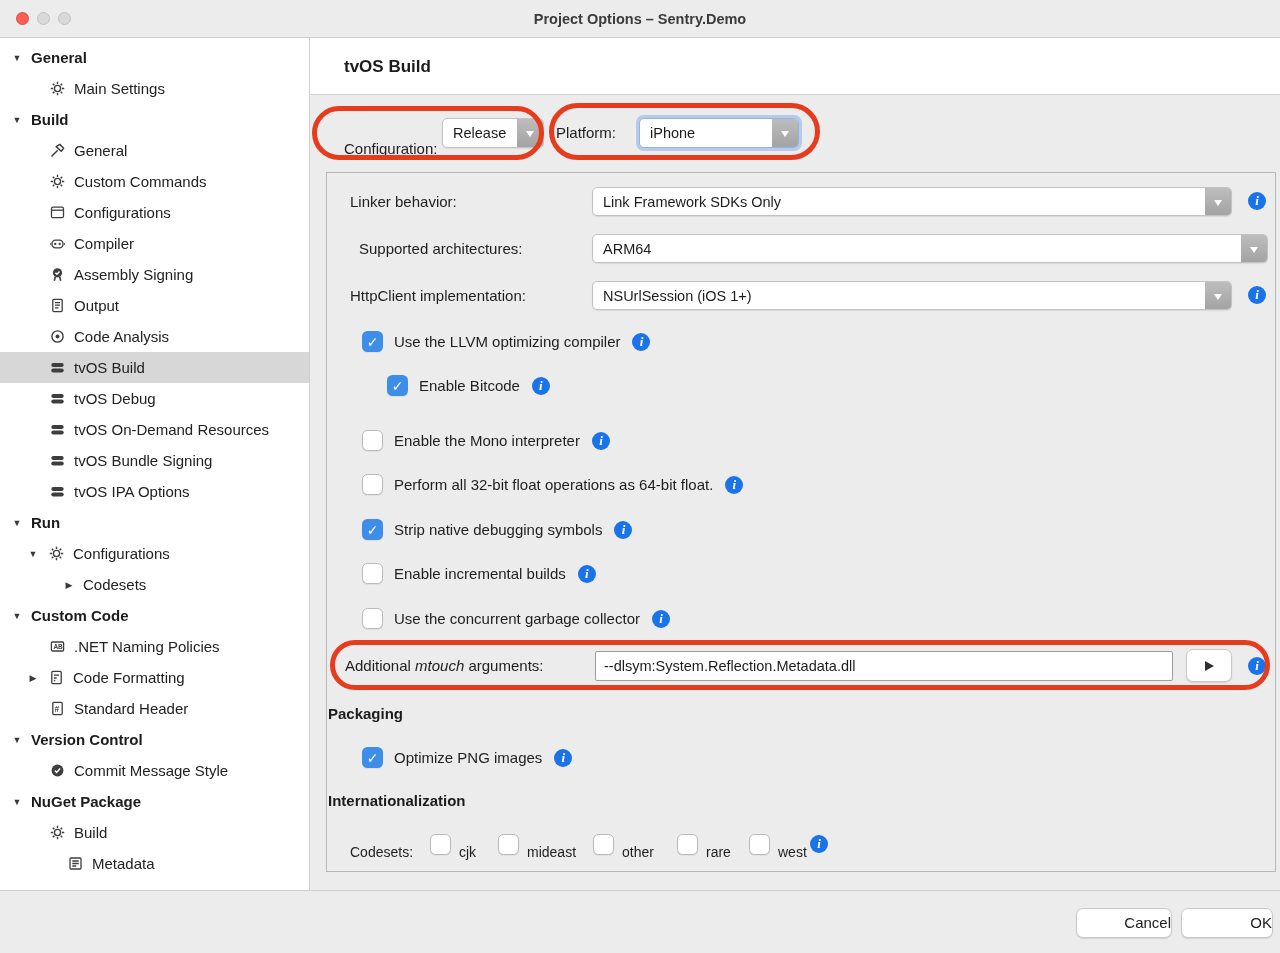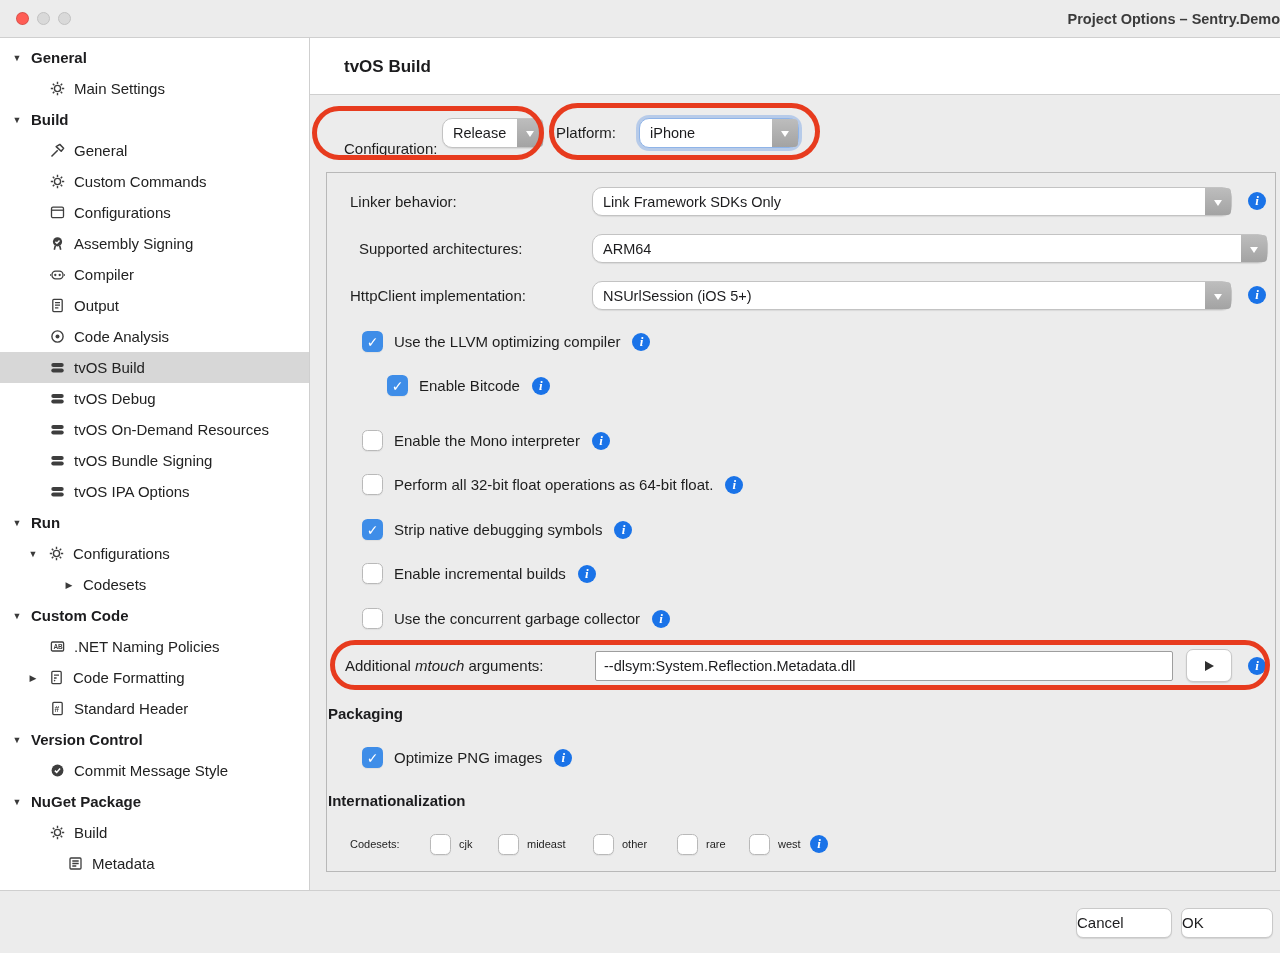--- a/index.html
+++ b/index.html
@@ -7,21 +7,21 @@
   body { font-family:"Liberation Sans","DejaVu Sans",sans-serif; background:#ececec; }
   .window { position:relative; width:1280px; height:953px; background:#ececec; }
 
   
   .titlebar { position:relative; height:38px; background:#ececec; border-bottom:1px solid #cfcfcf; }
   .traffic { position:absolute; top:12px; left:16px; display:flex; gap:8px; }
   .tl { width:13px; height:13px; border-radius:50%; }
   .tl.red { background:#ff5d55; border:0.5px solid rgba(0,0,0,.15); }
   .tl.gray { background:#d9d9d9; border:0.5px solid #c2c2c2; }
   .wtitle { position:absolute; left:0; right:0; top:0; height:38px; line-height:38px;
-            text-align:right; font-weight:bold; font-size:14.5px; color:#3b3b3b; }
+            text-align:center; font-weight:bold; font-size:14.5px; color:#3b3b3b; }
 
   
   .mainrow { position:absolute; top:38px; left:0; right:0; bottom:63px; display:flex; }
   .sidebar { width:310px; background:#ffffff; border-right:1px solid #cfcfcf;
              padding-top:4px; overflow:hidden; flex:none; }
   .content { position:relative; flex:1; background:#ececec; }
 
   
   .srow { display:flex; align-items:center; height:31px; font-size:15px; color:#222; cursor:default; }
   .srow.sel { background:#d7d7d7; }
@@ -33,21 +33,21 @@
 
   
   .chead { height:57px; background:#ffffff; border-bottom:1px solid #cfcfcf; position:relative; }
   .chead h1 { position:absolute; left:34px; top:0; line-height:57px; font-size:17px; color:#1c1c1e; }
 
   
   .cbody { position:absolute; top:57px; left:0; right:0; bottom:0; }
   .flabel { position:absolute; height:30px; line-height:30px; font-size:15px; color:#1e1e1e; white-space:nowrap; }
 
   
-  .combo { position:absolute; height:30px; background:#fff; border:1px solid #c3c3c3; border-radius:10px;
+  .combo { position:absolute; height:30px; background:#fff; border:1px solid #c3c3c3; border-radius:5px;
            display:flex; align-items:stretch; box-shadow:0 1px 1px rgba(0,0,0,.08); }
   .combo .val { flex:1; padding:0 8px 0 10px; font-size:14.5px; color:#1c1c1e; line-height:28px;
                 white-space:nowrap; overflow:hidden; }
   .combo .cap { width:26px; background:linear-gradient(#bdbdbd,#a3a3a3); border-radius:0 4px 4px 0;
                 display:flex; align-items:center; justify-content:center; flex:none; }
   .combo .cap::after { content:""; width:0; height:0; border:4.5px solid transparent; border-top:6px solid #fff; margin-top:6px; }
   .combo.focus { border-color:#8fb4e8; box-shadow:0 0 0 3px rgba(120,165,230,.45); }
 
   
   .groupbox { position:absolute; left:16px; top:77px; width:950px; height:700px;
@@ -74,26 +74,26 @@
               font-size:14.5px; color:#1c1c1e; padding:0 8px; font-family:"Liberation Sans","DejaVu Sans",sans-serif; }
   .playbtn { position:absolute; width:46px; height:33px; background:#fff; border:1px solid #c8c8c8; border-radius:7px;
              box-shadow:0 1px 1.5px rgba(0,0,0,.12); display:flex; align-items:center; justify-content:center; }
   .playbtn::after { content:""; width:0; height:0; border:5.5px solid transparent; border-left:9px solid #2f2f2f; margin-left:6px; }
 
   
   .oval { position:absolute; border:5px solid #e73b1e; pointer-events:none; z-index:6; }
 
   
   .cs-box { position:absolute; }
-  .cs-label { position:absolute; height:21px; line-height:21px; font-size:11px; color:#1e1e1e; }
+  .cs-label { position:absolute; height:21px; line-height:21px; font-size:14px; color:#1e1e1e;margin-top:8px; }
 
   
   .footer { position:absolute; left:0; right:0; bottom:0; height:63px; background:#ececec; border-top:1px solid #cfcfcf; }
   .btn { position:absolute; top:17px; height:30px; background:#fff; border:1px solid #c9c9c9; border-radius:7px;
-         font-size:15px; color:#1c1c1e; text-align:left; line-height:28px;
+         font-size:15px; color:#1c1c1e; text-align:right; line-height:28px;
          box-shadow:0 1px 1px rgba(0,0,0,.1); font-family:inherit; }
 </style>
 </head>
 <body>
 
 <div class="window">
 
   <div class="titlebar">
     <div class="traffic">
       <span class="tl red"></span>
@@ -154,39 +154,39 @@
                 <rect x="2.5" y="3.2" width="12" height="10.5" rx="1.5"></rect>
                 <path d="M2.5 6.2h12"></path>
               </g>
             </svg>
           </span>
           <span class="slabel">Configurations</span>
         </div>
         <div class="srow" style="padding-left: 48px;">
           <span class="sicon">
             <svg width="17" height="17" viewBox="0 0 17 17">
-              <circle cx="8.5" cy="6.8" r="4.6" fill="#3e3e3e"></circle>
-              <path d="M6.4 6.8l1.5 1.5 2.6-2.8" stroke="#fff" stroke-width="1.4" fill="none"></path>
-              <path d="M6.3 10.8l-1 4M10.7 10.8l1 4" stroke="#3e3e3e" stroke-width="1.6"></path>
-            </svg>
-          </span>
-          <span class="slabel">Assembly Signing</span>
-        </div>
-        <div class="srow" style="padding-left: 48px;">
-          <span class="sicon">
-            <svg width="17" height="17" viewBox="0 0 17 17">
               <g stroke="#3e3e3e" stroke-width="1.3" fill="none">
                 <rect x="3" y="5.2" width="11" height="7.6" rx="3.6"></rect>
                 <circle cx="6.3" cy="9" r="1.15" fill="#3e3e3e" stroke="none"></circle>
                 <circle cx="10.7" cy="9" r="1.15" fill="#3e3e3e" stroke="none"></circle>
                 <path d="M1 9h1M15 9h1"></path>
               </g>
             </svg>
           </span>
           <span class="slabel">Compiler</span>
+        </div>
+        <div class="srow" style="padding-left: 48px;">
+          <span class="sicon">
+            <svg width="17" height="17" viewBox="0 0 17 17">
+              <circle cx="8.5" cy="6.8" r="4.6" fill="#3e3e3e"></circle>
+              <path d="M6.4 6.8l1.5 1.5 2.6-2.8" stroke="#fff" stroke-width="1.4" fill="none"></path>
+              <path d="M6.3 10.8l-1 4M10.7 10.8l1 4" stroke="#3e3e3e" stroke-width="1.6"></path>
+            </svg>
+          </span>
+          <span class="slabel">Assembly Signing</span>
         </div>
         <div class="srow" style="padding-left: 48px;">
           <span class="sicon">
             <svg width="17" height="17" viewBox="0 0 17 17">
               <g stroke="#3e3e3e" stroke-width="1.3" fill="none">
                 <rect x="3.8" y="2.4" width="9.4" height="12.2" rx="1"></rect>
                 <path d="M6 5.6h5M6 8.2h5M6 10.8h3.4"></path>
               </g>
             </svg>
           </span>
@@ -376,21 +376,21 @@
           <span class="info abs" style="left:921px;top:19px">i</span>
 
           <div class="gb-label" style="left:32px;top:61px">Supported architectures:</div>
           <div class="combo" style="left:265px;top:61px;width:676px;height:29px">
             <span class="val">ARM64</span>
             <span class="cap"></span>
           </div>
 
           <div class="gb-label" style="left:23px;top:108px">HttpClient implementation:</div>
           <div class="combo" style="left:265px;top:108px;width:640px;height:29px">
-            <span class="val">NSUrlSession (iOS 5+)</span>
+            <span class="val">NSUrlSession (iOS 1+)</span>
             <span class="cap"></span>
           </div>
           <span class="info abs" style="left:921px;top:113px">i</span>
 
           <div id="cbrows">
               <div class="cb-row" style="top: 158px; left: 35px;">
                 <span class="cb checked">✓</span>
                 <span class="cb-label">Use the LLVM optimizing compiler</span>
                 <span class="info">i</span>
               </div>

